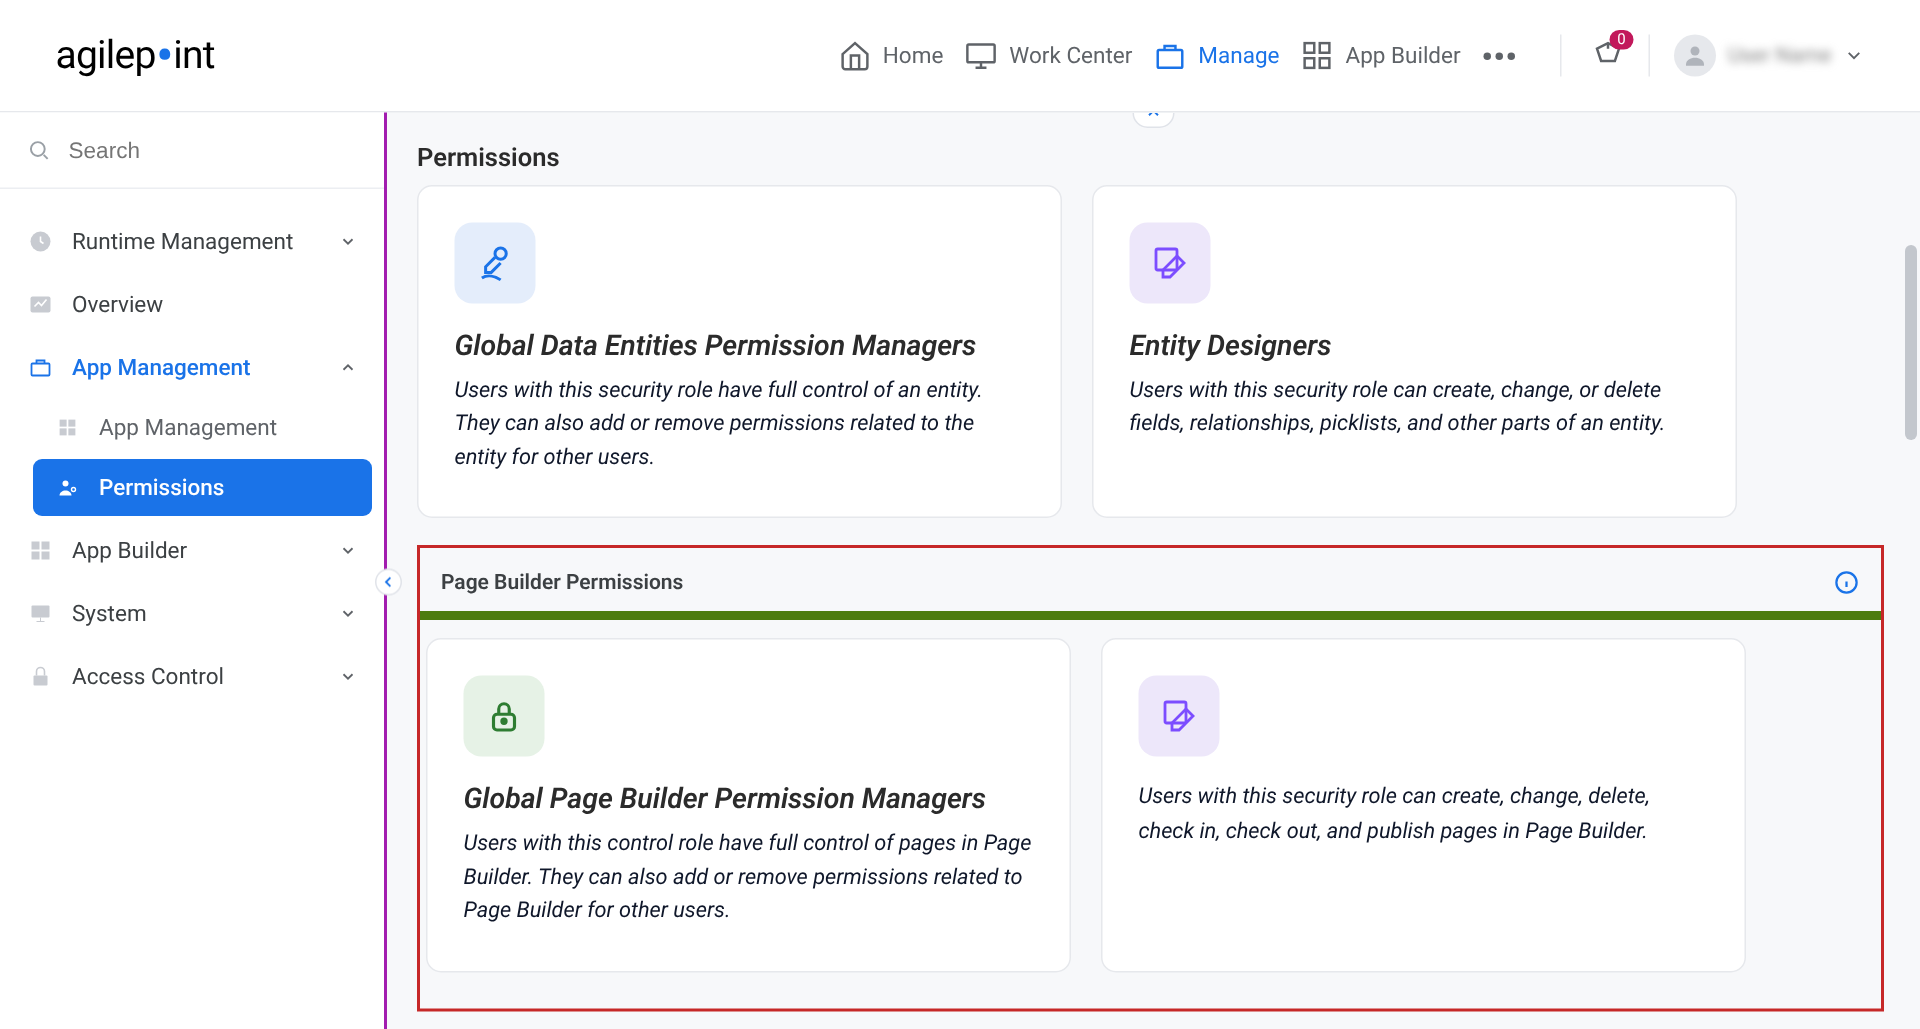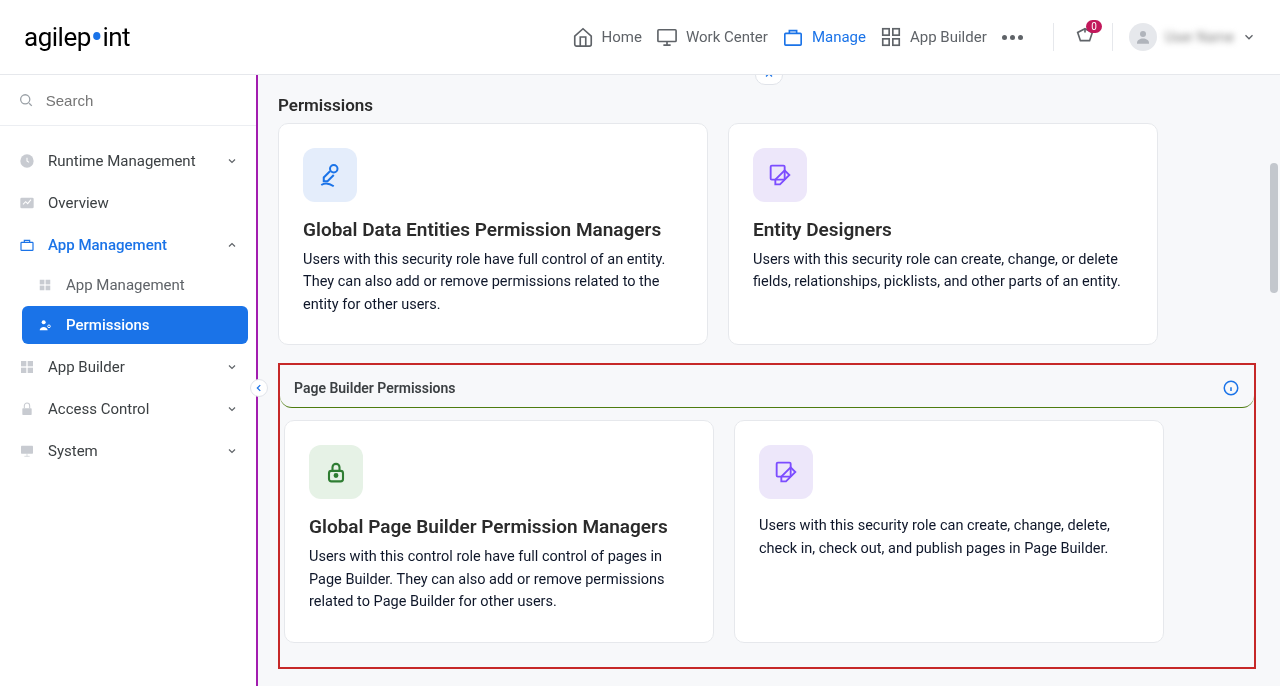--- a/index.html
+++ b/index.html
@@ -1,17 +1,17 @@
 <!DOCTYPE html>
 <html><head>
   <meta charset="utf-8">
   <style>
     * { box-sizing: border-box; margin: 0; padding: 0; }
     body { font-family: -apple-system, BlinkMacSystemFont, "Segoe UI", Roboto, sans-serif; background: #f7f8fa; color: #2b2b2b; width: 1280px; height: 686px; overflow: hidden; }
-    .header { height: 75px; background: #fff; display: flex; align-items: center; padding: 0 24px; border-bottom: 1px solid #e6e8ec; }
+    .header { height: 75px; background: #fff; display: flex; align-items: center; padding: 0 37px; border-bottom: 1px solid #e6e8ec; }
     .logo { font-size: 26px; font-weight: 400; letter-spacing: -0.5px; color: #000; }
     .logo .dot { color: #1a73e8; font-size: 36px; line-height: 0; position: relative; top: 4px; }
     .nav { display: flex; gap: 14px; margin-left: auto; margin-right: 28px; align-items: center; }
     .nav-item { display: flex; align-items: center; gap: 8px; font-size: 15px; color: #5f6368; cursor: pointer; }
     .nav-item.active { color: #1a73e8; }
     .nav-icon { width: 22px; height: 22px; display: flex; align-items: center; justify-content: center; }
     .more-dots { width: 24px; display: flex; gap: 3px; justify-content: center; cursor: pointer; }
     .more-dots span { width: 5px; height: 5px; background: #5f6368; border-radius: 50%; }
     .header-right { display: flex; align-items: center; gap: 16px; border-left: 1px solid #e6e8ec; padding-left: 20px; }
     .bell-wrap { position: relative; cursor: pointer; }
@@ -31,30 +31,30 @@
     .side-sub { padding-left: 18px; }
     .side-sub .side-item { padding: 10px 18px; color: #5f6368; }
     .side-sub .side-item.active { background: #1a73e8; color: #fff; border-radius: 6px; margin: 2px 8px 2px 4px; padding: 10px 14px; font-weight: 500; }
     .side-icon { width: 18px; height: 18px; display: flex; align-items: center; justify-content: center; flex-shrink: 0; }
 
     .collapse-toggle { position: absolute; left: 250px; top: 304px; width: 18px; height: 18px; background: #fff; border: 1px solid #e0e3e9; border-radius: 50%; display: flex; align-items: center; justify-content: center; z-index: 5; cursor: pointer; }
     .up-toggle { position: absolute; left: 50%; top: -10px; transform: translateX(-50%); width: 28px; height: 20px; background: #fff; border: 1px solid #e0e3e9; border-radius: 14px; display: flex; align-items: center; justify-content: center; cursor: pointer; z-index: 6; }
 
     .main { flex: 1; padding: 20px 24px 30px 20px; overflow-y: auto; position: relative; }
     .page-title { font-size: 17px; font-weight: 600; color: #2b2b2b; margin-bottom: 0; }
-    .cards-row { display: flex; gap: 20px; margin-top: 8px; }
+    .cards-row { display: flex; gap: 20px; margin-top: 8px; font-style: italic; }
     .card { flex: 0 0 430px; background: #fff; border: 1px solid #e6e8ec; border-radius: 10px; padding: 24px 24px 28px 24px; }
     .card-icon { width: 54px; height: 54px; border-radius: 12px; display: flex; align-items: center; justify-content: center; margin-bottom: 16px; }
     .card-icon.blue { background: #e4edfb; }
     .card-icon.purple { background: #ede7fa; }
     .card-icon.green { background: #e6f2e6; }
     .card-title { font-size: 19px; font-weight: 600; color: #2b2b2b; margin-bottom: 8px; }
     .card-desc { font-size: 14.5px; color: #0f172a; line-height: 1.55; }
 
-    .section-header { display: flex; align-items: center; padding: 14px 0 10px 14px; border-bottom: 1px solid #4d7c0f; margin: 26px -4px 12px -4px; border-radius: 12px; }
+    .section-header { display: flex; align-items: center; padding: 14px 0 10px 14px; border-bottom: 6px solid #4d7c0f; margin: 26px -4px 12px -4px; }
     .section-label { font-size: 14px; font-weight: 600; color: #3c4043; }
     .info-icon { margin-left: auto; margin-right: 14px; color: #1a73e8; cursor: pointer; }
     .highlight-box { border: 2px solid #c62828; padding: 0 4px 24px 4px; margin-top: 18px; }
     .highlight-box .section-header { margin-top: 0; }
 
     .scroll-thumb { position: absolute; right: 2px; top: 88px; width: 8px; height: 130px; background: #c3c7cd; border-radius: 4px; }
 
     svg { display: block; }
   </style>
 </head>
@@ -212,39 +212,39 @@
         <span>App Builder</span>
         <span class="chev">
             <svg width="12" height="12" viewBox="0 0 24 24" fill="none" stroke="#5f6368" stroke-width="2.4">
               <path d="M6 9l6 6 6-6"></path>
             </svg>
           </span>
       </div>
       <div class="side-item">
         <span class="side-icon">
             <svg width="16" height="16" viewBox="0 0 24 24" fill="#c8cbd1">
+              <rect x="3" y="4" width="18" height="12" rx="1"></rect>
+              <path d="M8 20h8M12 16v4" stroke="#c8cbd1"></path>
+            </svg>
+          </span>
+        <span>System</span>
+        <span class="chev">
+            <svg width="12" height="12" viewBox="0 0 24 24" fill="none" stroke="#5f6368" stroke-width="2.4">
+              <path d="M6 9l6 6 6-6"></path>
+            </svg>
+          </span>
+      </div>
+      <div class="side-item">
+        <span class="side-icon">
+            <svg width="16" height="16" viewBox="0 0 24 24" fill="#c8cbd1">
               <rect x="5" y="11" width="14" height="10" rx="1"></rect>
               <path d="M8 11V7a4 4 0 0 1 8 0v4" fill="none" stroke="#c8cbd1" stroke-width="1.6"></path>
             </svg>
           </span>
         <span>Access Control</span>
-        <span class="chev">
-            <svg width="12" height="12" viewBox="0 0 24 24" fill="none" stroke="#5f6368" stroke-width="2.4">
-              <path d="M6 9l6 6 6-6"></path>
-            </svg>
-          </span>
-      </div>
-      <div class="side-item">
-        <span class="side-icon">
-            <svg width="16" height="16" viewBox="0 0 24 24" fill="#c8cbd1">
-              <rect x="3" y="4" width="18" height="12" rx="1"></rect>
-              <path d="M8 20h8M12 16v4" stroke="#c8cbd1"></path>
-            </svg>
-          </span>
-        <span>System</span>
         <span class="chev">
             <svg width="12" height="12" viewBox="0 0 24 24" fill="none" stroke="#5f6368" stroke-width="2.4">
               <path d="M6 9l6 6 6-6"></path>
             </svg>
           </span>
       </div>
     </div>
   </div>
 
   <div class="collapse-toggle">

